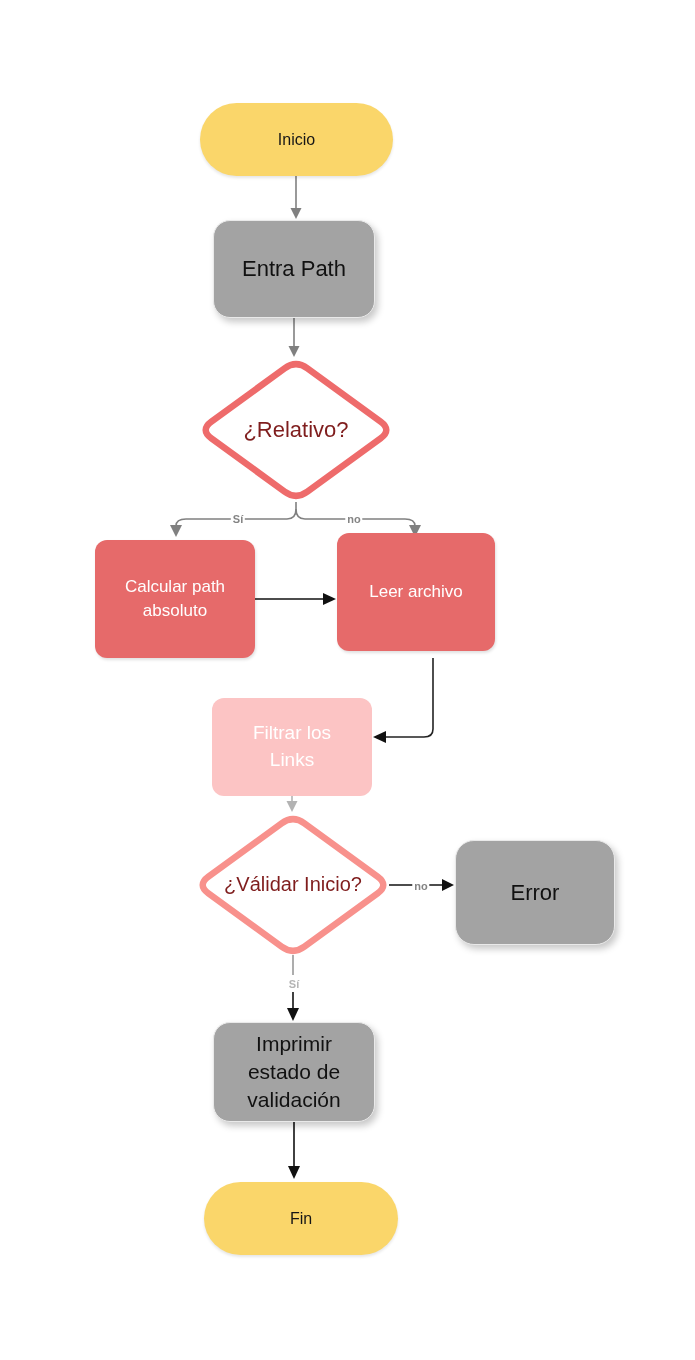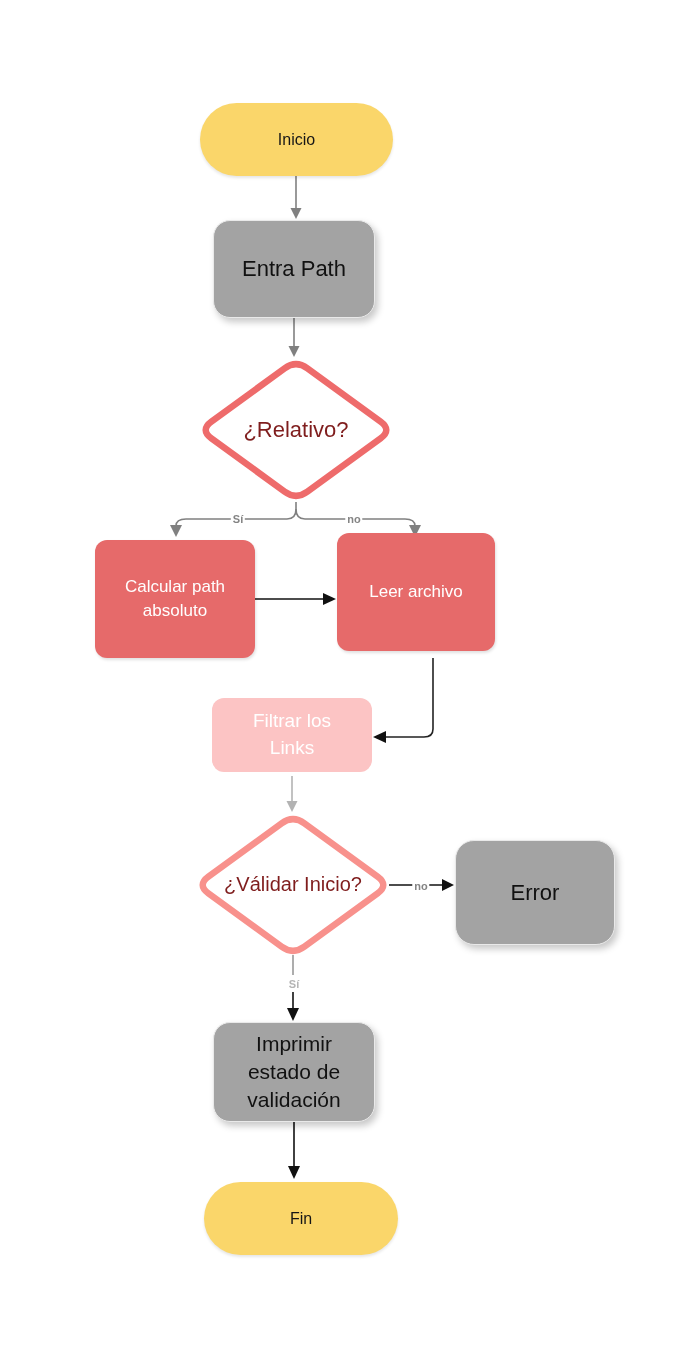--- a/index.html
+++ b/index.html
@@ -94,21 +94,21 @@
   <div class="diamond-label" style="left:200px;top:417px;width:192px;font-size:22px;">¿Relativo?</div>
 
   <div class="node proc-red" style="left:95px;top:540px;width:160px;height:118px;padding:0 28px;">
     <span>Calcular path absoluto</span>
   </div>
 
   <div class="node proc-red" style="left:337px;top:516px;width:158px;height:118px;margin-top:17px;">
     <span>Leer archivo</span>
   </div>
 
-  <div class="node proc-pink" style="left:212px;top:698px;width:160px;height:74px;padding:0 18px;">
+  <div class="node proc-pink" style="left:212px;top:698px;width:160px;height:98px;padding:0 18px;">
     <span>Filtrar los Links</span>
   </div>
 
   <div class="diamond-label" style="left:196px;top:873px;width:194px;font-size:20px;">¿Válidar Inicio?</div>
 
   <div class="node card" style="left:455px;top:840px;width:160px;height:105px;border-radius:19px;">
     <span>Error</span>
   </div>
 
   <div class="node card" style="left:213px;top:1022px;width:162px;height:100px;font-size:21px;padding:0 24px;">

